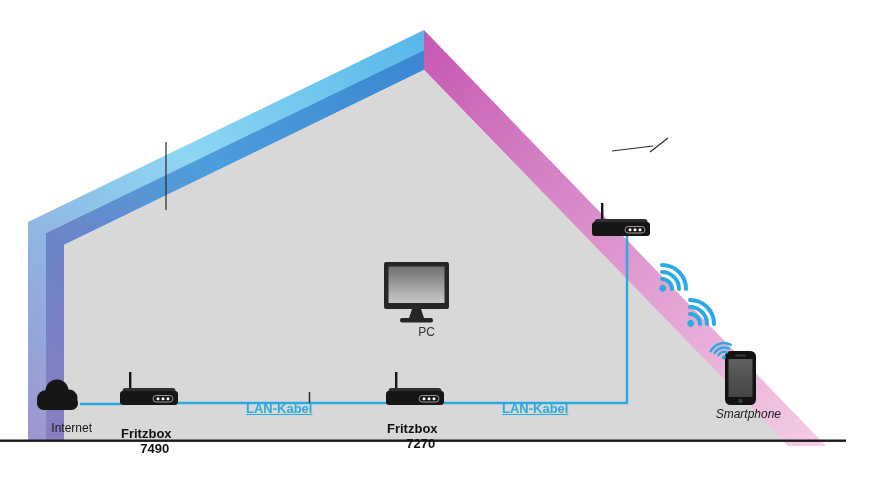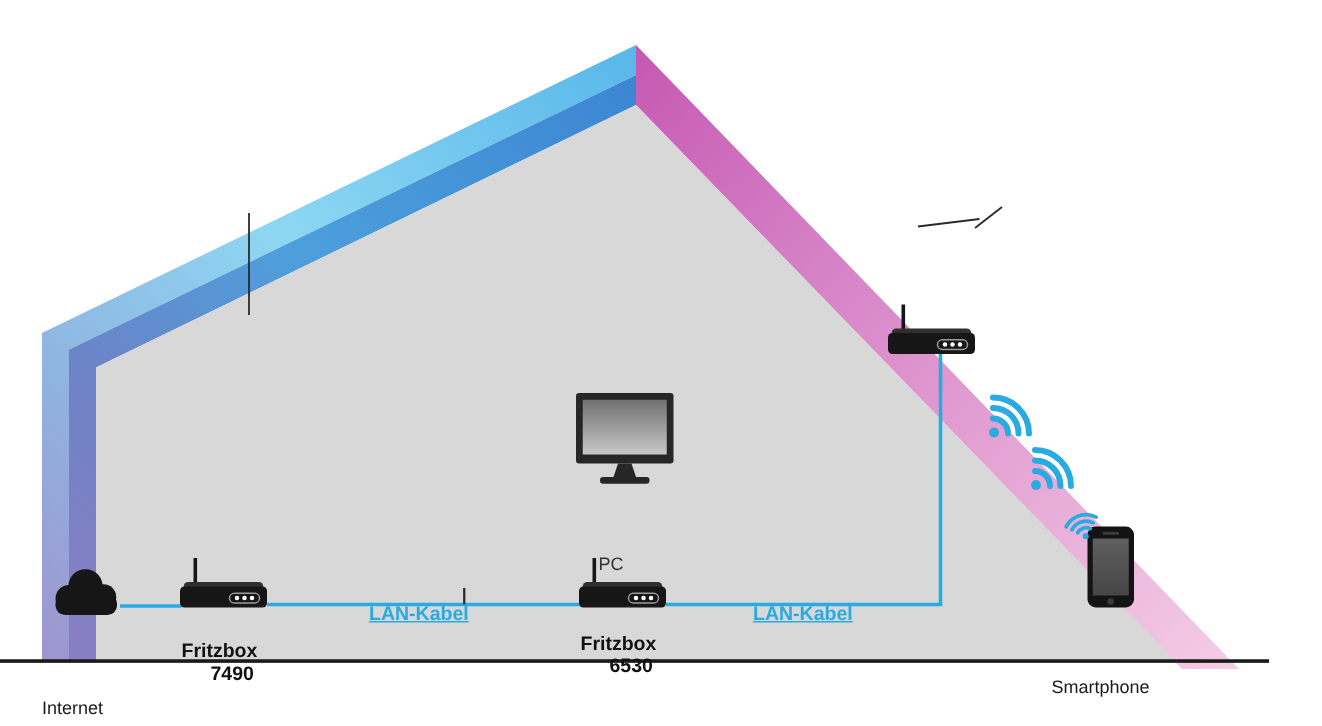--- a/index.html
+++ b/index.html
@@ -2,21 +2,21 @@
 <html style="--cable: #29abe2; --house-interior: #d8d8d8; --roof-left-blue: #4aa0dd; --roof-left-cyan: #8ed7f3; --roof-left-purple: #8b7ec3; --roof-right-magenta: #c658b2; --roof-right-pink: #f5cde6; --device: #161616; --floor: #1a1a1a;"><head>
 <meta charset="utf-8">
 <style>
   html,body{margin:0;padding:0;background:#fff;}
   .stage{
     position:relative;width:881px;height:484px;background:#fff;overflow:hidden;
     font-family:"Liberation Sans",sans-serif;
   }
   .stage svg{position:absolute;left:0;top:0;}
   .lbl{position:absolute;color:#1a1a1a;font-size:12px;white-space:nowrap;}
-  .lbl.center{text-align:left;margin-top:44px;}
+  .lbl.center{text-align:right;}
   .fritz{font-weight:bold;font-size:13px;line-height:15px;color:#111;text-align:center;}
   .fritz .line{display:block;}
   .fritz .model{margin-left:17px;}
   .lan{
     font-weight:bold;font-size:13px;width:84px;text-align:left;
     color:var(--cable,#29abe2);text-decoration:underline;
   }
   .cable{stroke:var(--cable,#29abe2);stroke-width:2.4;fill:none;}
   .wifi-arc{stroke:var(--cable,#29abe2);stroke-width:4;fill:none;stroke-linecap:round;}
   .wifi-dot{fill:var(--cable,#29abe2);}
@@ -122,23 +122,23 @@
 
   <div class="lbl center" style="left:28px;top:421px;width:64px;">Internet</div>
 
   <div class="lbl fritz" style="left:121px;top:426px;">
     <span class="line">Fritzbox</span>
     <span class="line model">7490</span>
   </div>
 
   <div class="lbl fritz" style="left:387px;top:421px;">
     <span class="line">Fritzbox</span>
-    <span class="line model">6530</span>
+    <span class="line model">7270</span>
   </div>
 
   <div class="lbl lan" style="left:246px;top:401px;">LAN-Kabel</div>
 
   <div class="lbl lan" style="left:502px;top:401px;">LAN-Kabel</div>
 
   <div class="lbl center" style="left:399px;top:325px;width:36px;color:#333;">PC</div>
 
-  <div class="lbl center" style="left:701px;top:407px;width:80px;">Smartphone</div>
+  <div class="lbl center" style="left:701px;top:407px;width:80px;font-style:italic;">Smartphone</div>
 </div>
 
 </body></html>

